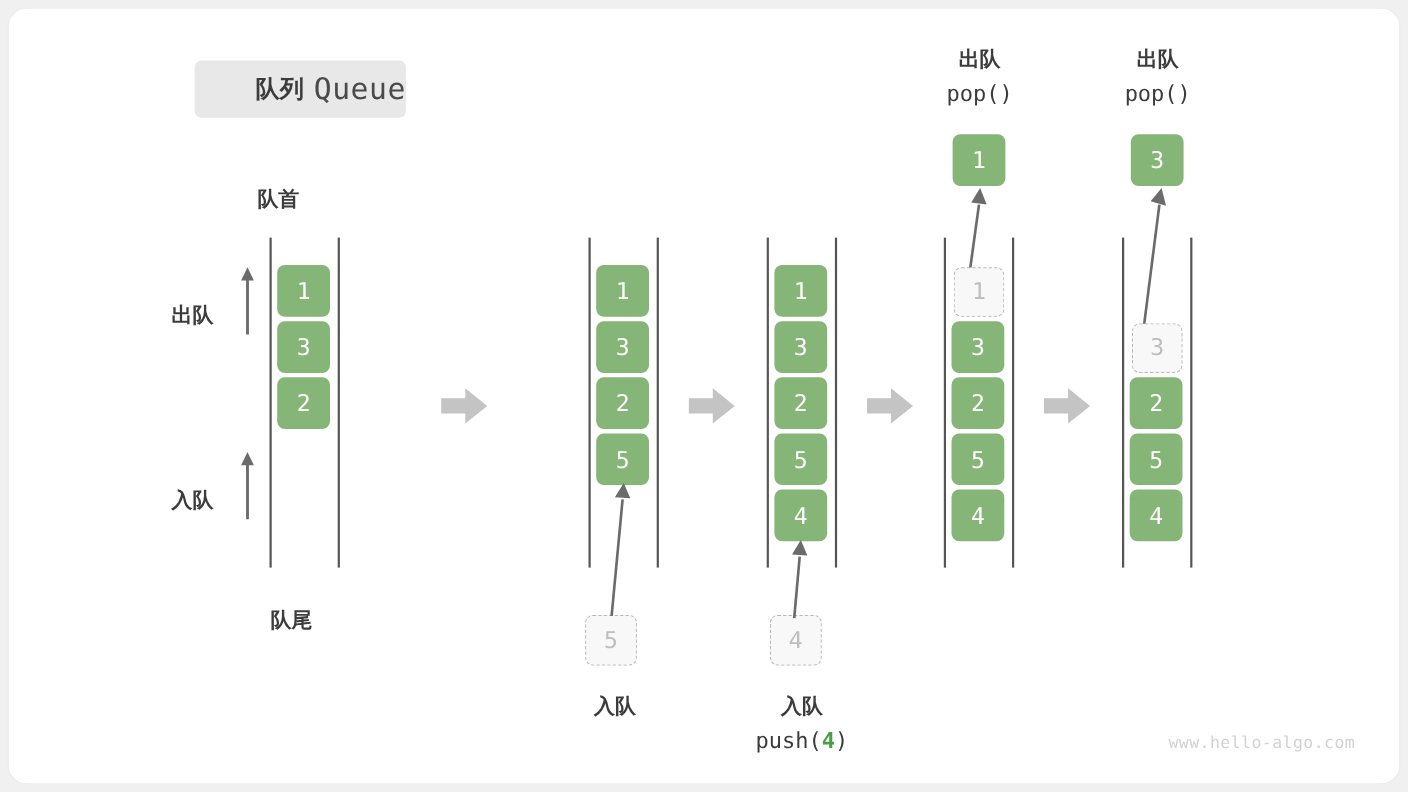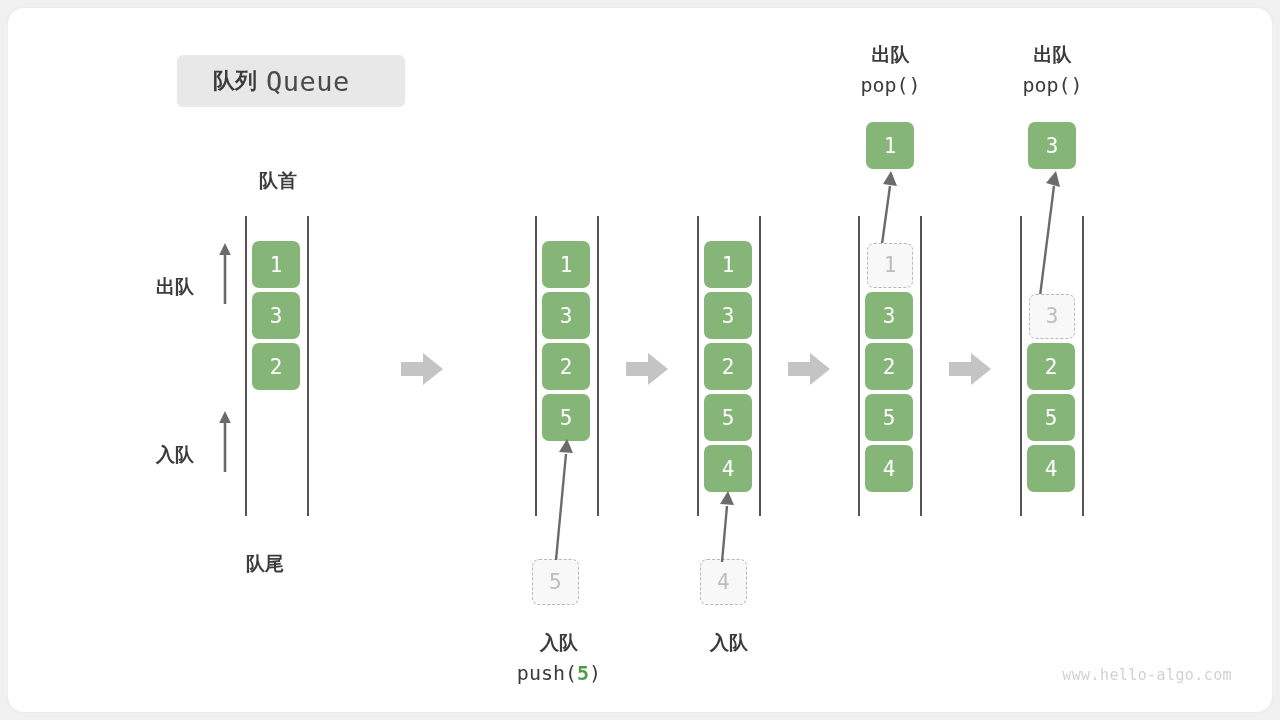--- a/index.html
+++ b/index.html
@@ -16,23 +16,22 @@
     border-radius:16px;
     box-shadow:0 0 0 1px #ececec;
     overflow:hidden;
   }
   .abs{position:absolute;}
 
   
   #title-badge{
     left:169px;top:47px;width:192px;height:52px;
     background:#e8e8e8;border-radius:6px;
-    display:flex;align-items:center;justify-content:flex-start;
+    display:flex;align-items:center;justify-content:flex-end;
     gap:9px;
-    padding-left:36px;
   }
   #title-badge .cn{font-size:22px;font-weight:bold;color:#3c3c3c;}
   #title-badge .en{font-family:"DejaVu Sans Mono","Liberation Mono",monospace;
     font-size:27px;color:#4a4a4a;letter-spacing:0.5px;}
 
   
   .cnlabel{font-size:19px;font-weight:bold;color:#3c3c3c;white-space:nowrap;}
   .caption{
     font-family:"DejaVu Sans Mono","Liberation Mono",monospace;
     font-size:20px;color:#3c3c3c;white-space:nowrap;text-align:center;
@@ -73,21 +72,21 @@
 </head>
 <body>
 
 <div id="card">
 
   <div class="abs" id="title-badge">
     <span class="cn">队列</span>
     <span class="en">Queue</span>
   </div>
 
-  <div class="abs cnlabel" style="left:251px;top:160px;">队首</div>
+  <div class="abs cnlabel" style="left:226px;top:160px;">队首</div>
   <div class="abs cnlabel" style="left:238px;top:543px;">队尾</div>
 
   <div class="abs cnlabel" style="left:148px;top:266px;">出队</div>
   <svg class="abs vArrow" style="left:205px;top:232px;" width="24" height="66" viewBox="0 0 24 66">
     <line x1="12" y1="64" x2="12" y2="12" stroke="#6b6b6b" stroke-width="2.6"></line>
     <polygon points="12,3 6.2,15 17.8,15" fill="#6b6b6b"></polygon>
   </svg>
 
   <div class="abs cnlabel" style="left:148px;top:434px;">入队</div>
   <svg class="abs vArrow" style="left:205px;top:400px;" width="24" height="66" viewBox="0 0 24 66">
@@ -116,21 +115,20 @@
     <div class="box filled" style="left:0px;top:178px;">5</div>
   </div>
 
   <div class="abs box ghost" style="left:524px;top:551px;">5</div>
   <svg class="abs" style="left:520px;top:428px;" width="60" height="128" viewBox="0 0 60 128">
     <path d="M 28 124 L 38 18" stroke="#6b6b6b" stroke-width="2.4" fill="none"></path>
     <polygon points="39,3 31,16 45,17" fill="#6b6b6b"></polygon>
   </svg>
   <div class="abs caption" style="left:456px;top:620px;width:190px;">
     <div class="cnline">入队</div>
-    <div>push(<span class="num">5</span>)</div>
   </div>
 
   <svg class="abs stepArrow" style="left:618px;top:343px;" width="42" height="36" viewBox="0 0 42 36">
     <polygon points="0,11 22,11 22,2 42,18 22,34 22,25 0,25" fill="#c4c4c4"></polygon>
   </svg>
 
   <div class="col" style="left:696px;top:208px;">
     <div class="rail" style="left:-7px;height:300px;"></div>
     <div class="rail" style="left:55px;height:300px;"></div>
     <div class="box filled" style="left:0px;top:25px;">1</div>
@@ -140,20 +138,21 @@
     <div class="box filled" style="left:0px;top:229px;">4</div>
   </div>
 
   <div class="abs box ghost" style="left:692px;top:551px;">4</div>
   <svg class="abs" style="left:688px;top:480px;" width="54" height="78" viewBox="0 0 54 78">
     <path d="M 26 74 L 31 18" stroke="#6b6b6b" stroke-width="2.4" fill="none"></path>
     <polygon points="32,3 24,16 38,17" fill="#6b6b6b"></polygon>
   </svg>
   <div class="abs caption" style="left:626px;top:620px;width:190px;">
     <div class="cnline">入队</div>
+    <div>push(<span class="num">4</span>)</div>
   </div>
 
   <svg class="abs stepArrow" style="left:780px;top:343px;" width="42" height="36" viewBox="0 0 42 36">
     <polygon points="0,11 22,11 22,2 42,18 22,34 22,25 0,25" fill="#c4c4c4"></polygon>
   </svg>
 
   <div class="abs caption" style="left:790px;top:32px;width:185px;">
     <div class="cnline">出队</div>
     <div>pop()</div>
   </div>

